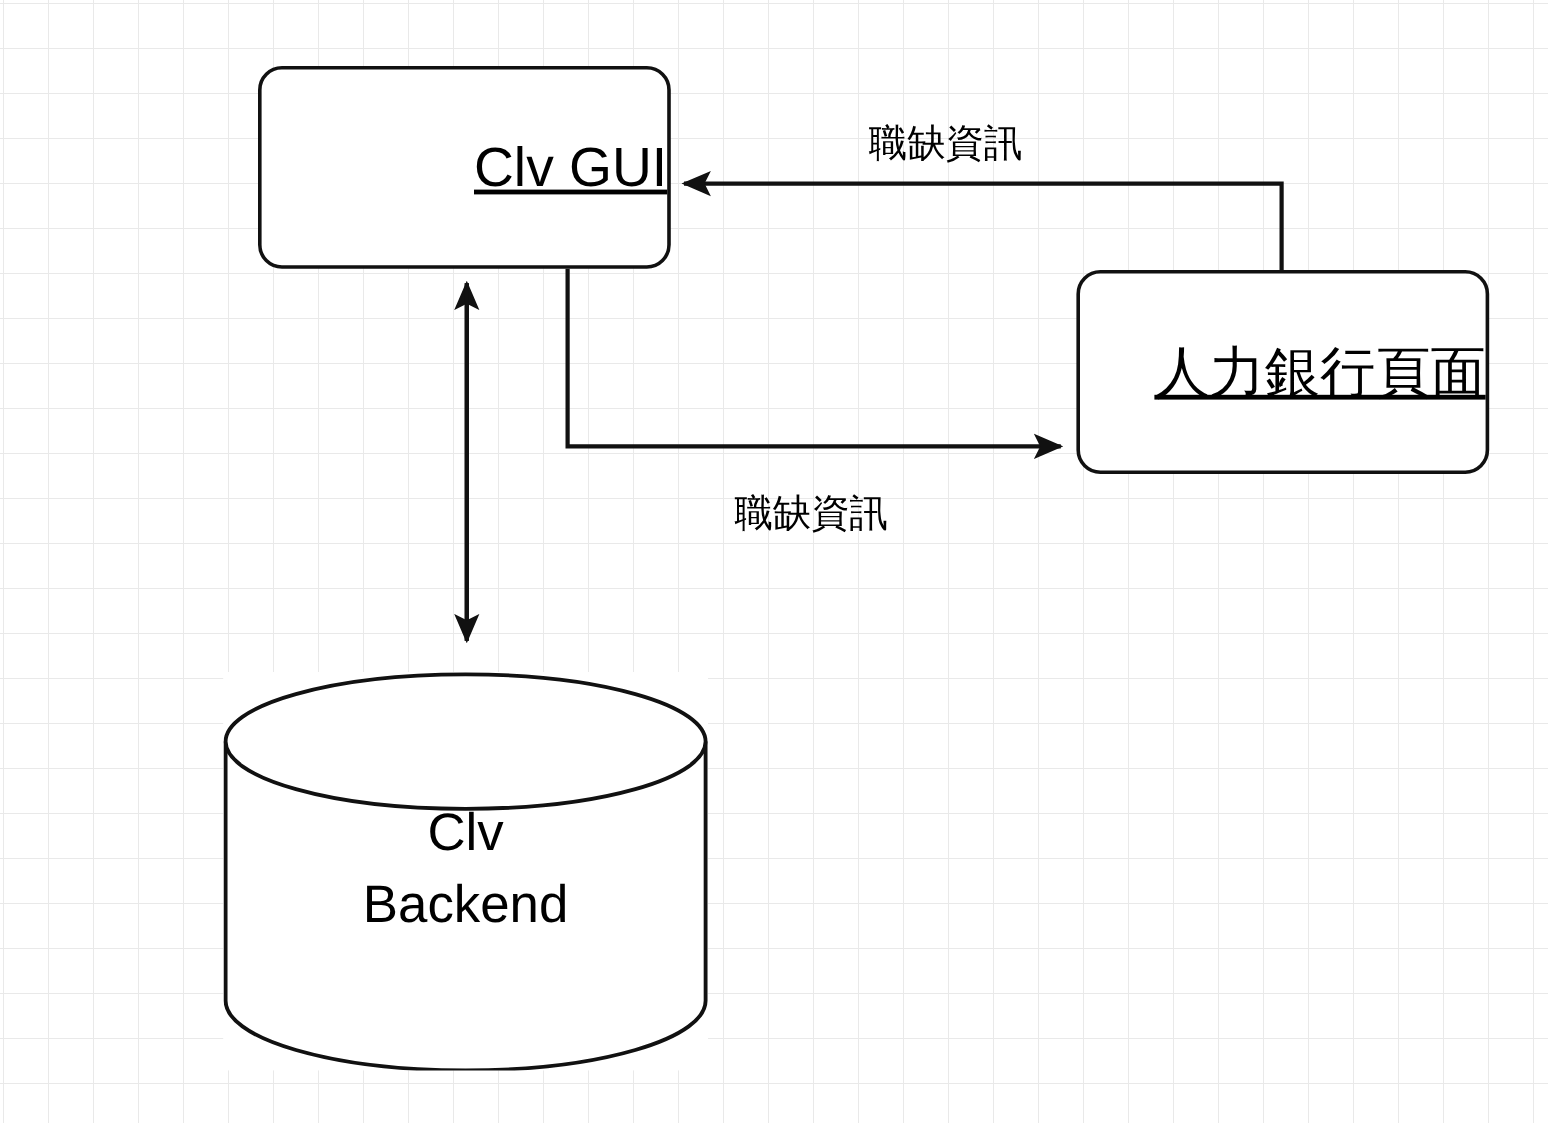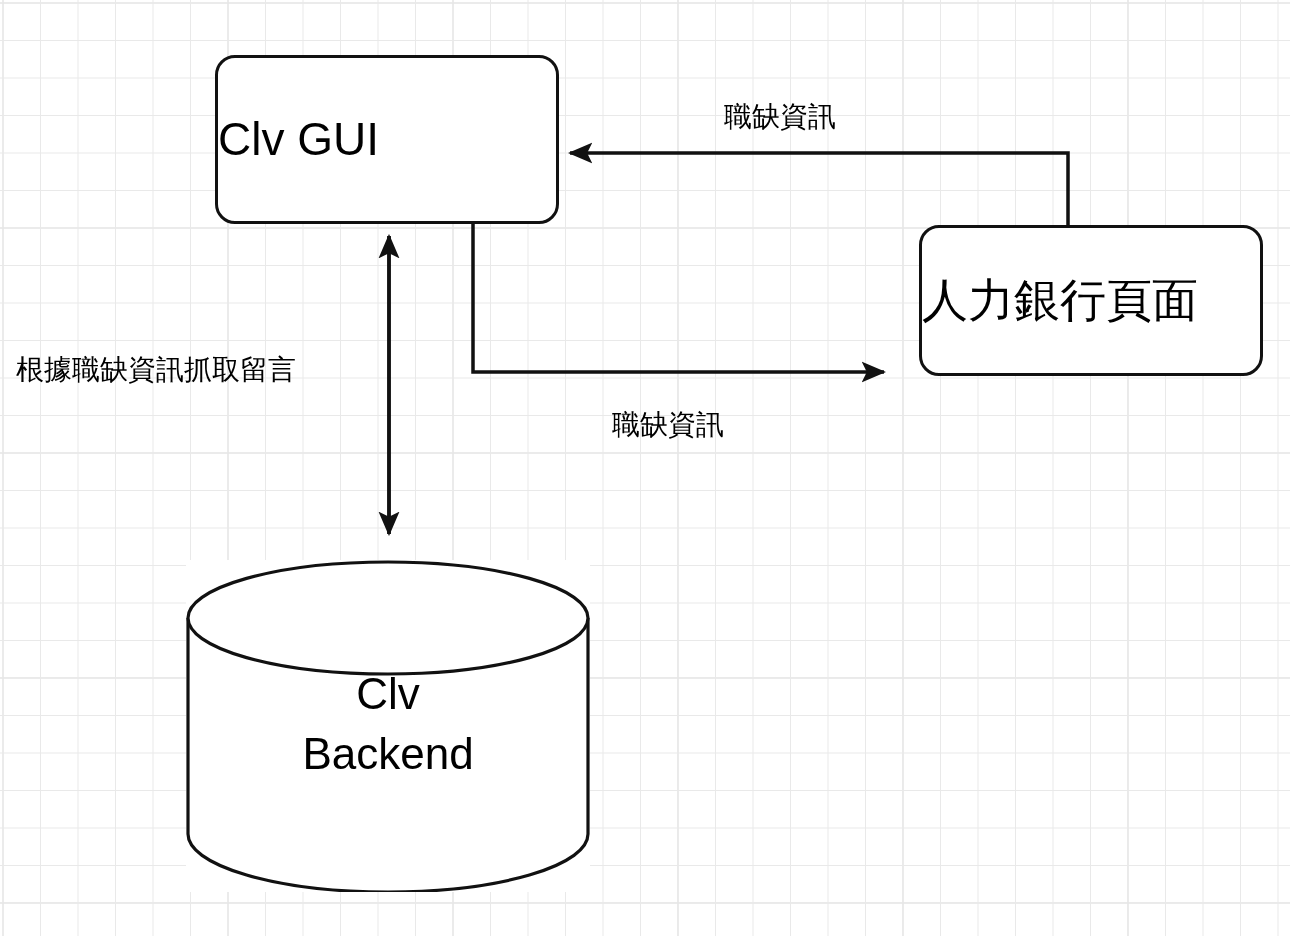--- a/index.html
+++ b/index.html
@@ -34,22 +34,23 @@
     top: 0;
     width: 1290px;
     height: 936px;
     pointer-events: none;
   }
   .node {
     position: absolute;
     box-sizing: border-box;
     display: flex;
     align-items: center;
-    justify-content: flex-start;
+    justify-content: flex-end;
     background: #ffffff;
+    text-decoration: underline;
   }
   .rounded-box {
     border: 3px solid #111111;
     border-radius: 20px;
   }
   .node-label {
     text-align: center;
     color: #000000;
     line-height: 1.18;
     white-space: pre-line;
@@ -57,24 +58,24 @@
   #node-gui {
     left: 215px;
     top: 55px;
     width: 344px;
     height: 169px;
   }
   #node-gui .node-label {
     font-size: 46px;
   }
   #node-jobbank {
-    left: 919px;
+    left: 897px;
     top: 225px;
     width: 344px;
-    height: 151px;
+    height: 170px;
   }
   #node-jobbank .node-label {
     font-size: 46px;
     font-family: "DejaVu Sans", "Liberation Sans", sans-serif;
   }
   #node-backend {
     left: 186px;
     top: 560px;
     width: 404px;
     height: 332px;
@@ -90,21 +91,21 @@
     position: absolute;
     left: 0;
     top: 104px;
     width: 404px;
     font-size: 44px;
     line-height: 1.36;
   }
   .edge-label {
     position: absolute;
     color: #000000;
-    font-size: 28px;
+    font-size: 32px;
     white-space: nowrap;
     font-family: "DejaVu Sans", "Liberation Sans", sans-serif;
   }
   #label-job-info { left: 724px; top: 98px; }
   #label-fetch-comments { left: 16px; top: 351px; }
   #label-return-comments { left: 612px; top: 406px; }
 </style>
 </head>
 <body>
 
@@ -143,17 +144,16 @@
     <svg class="cyl-svg" viewBox="0 0 404 332" xmlns="http://www.w3.org/2000/svg">
       <path d="M2,58 L2,274 A200,58 0 0 0 402,274 L402,58" fill="#ffffff" stroke="#111111" stroke-width="3.2" stroke-linejoin="round"></path>
       <ellipse cx="202" cy="58" rx="200" ry="56" fill="#ffffff" stroke="#111111" stroke-width="3.2"></ellipse>
     </svg>
     <div class="node-label">Clv
 Backend</div>
   </div>
 
   <div class="edge-label" id="label-job-info">職缺資訊</div>
 
-  <div class="edge-label" id="label-fetch-comments">根據職缺資訊抓取留言</div>
 
   <div class="edge-label" id="label-return-comments">職缺資訊</div>
 
 </div>
 
 </body></html>

